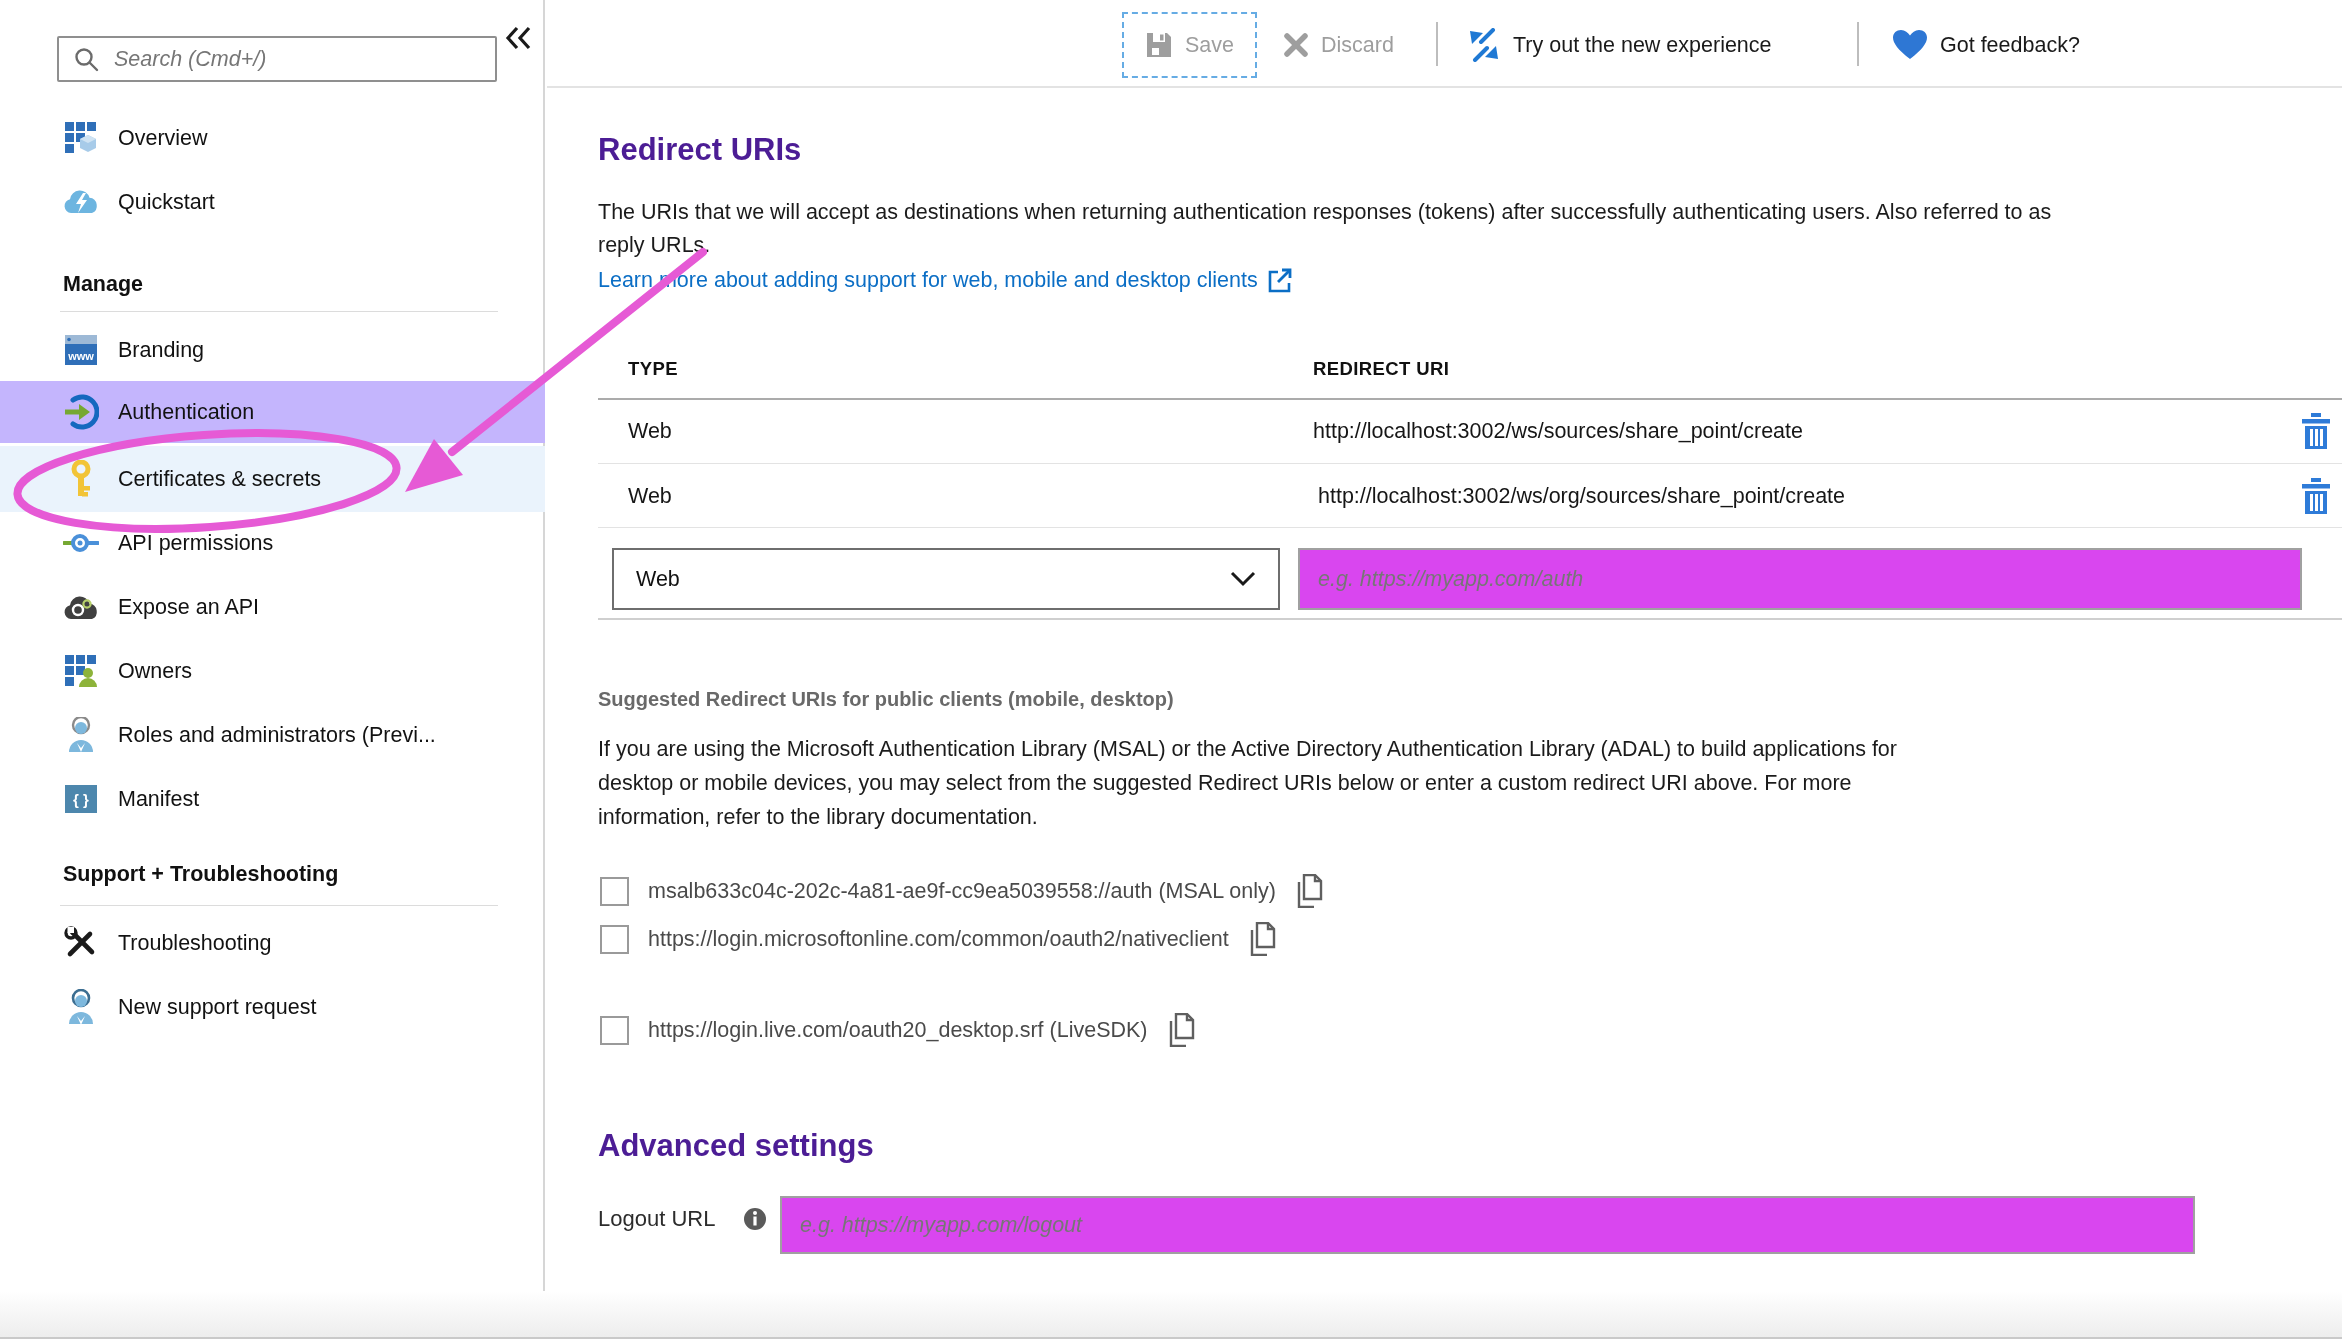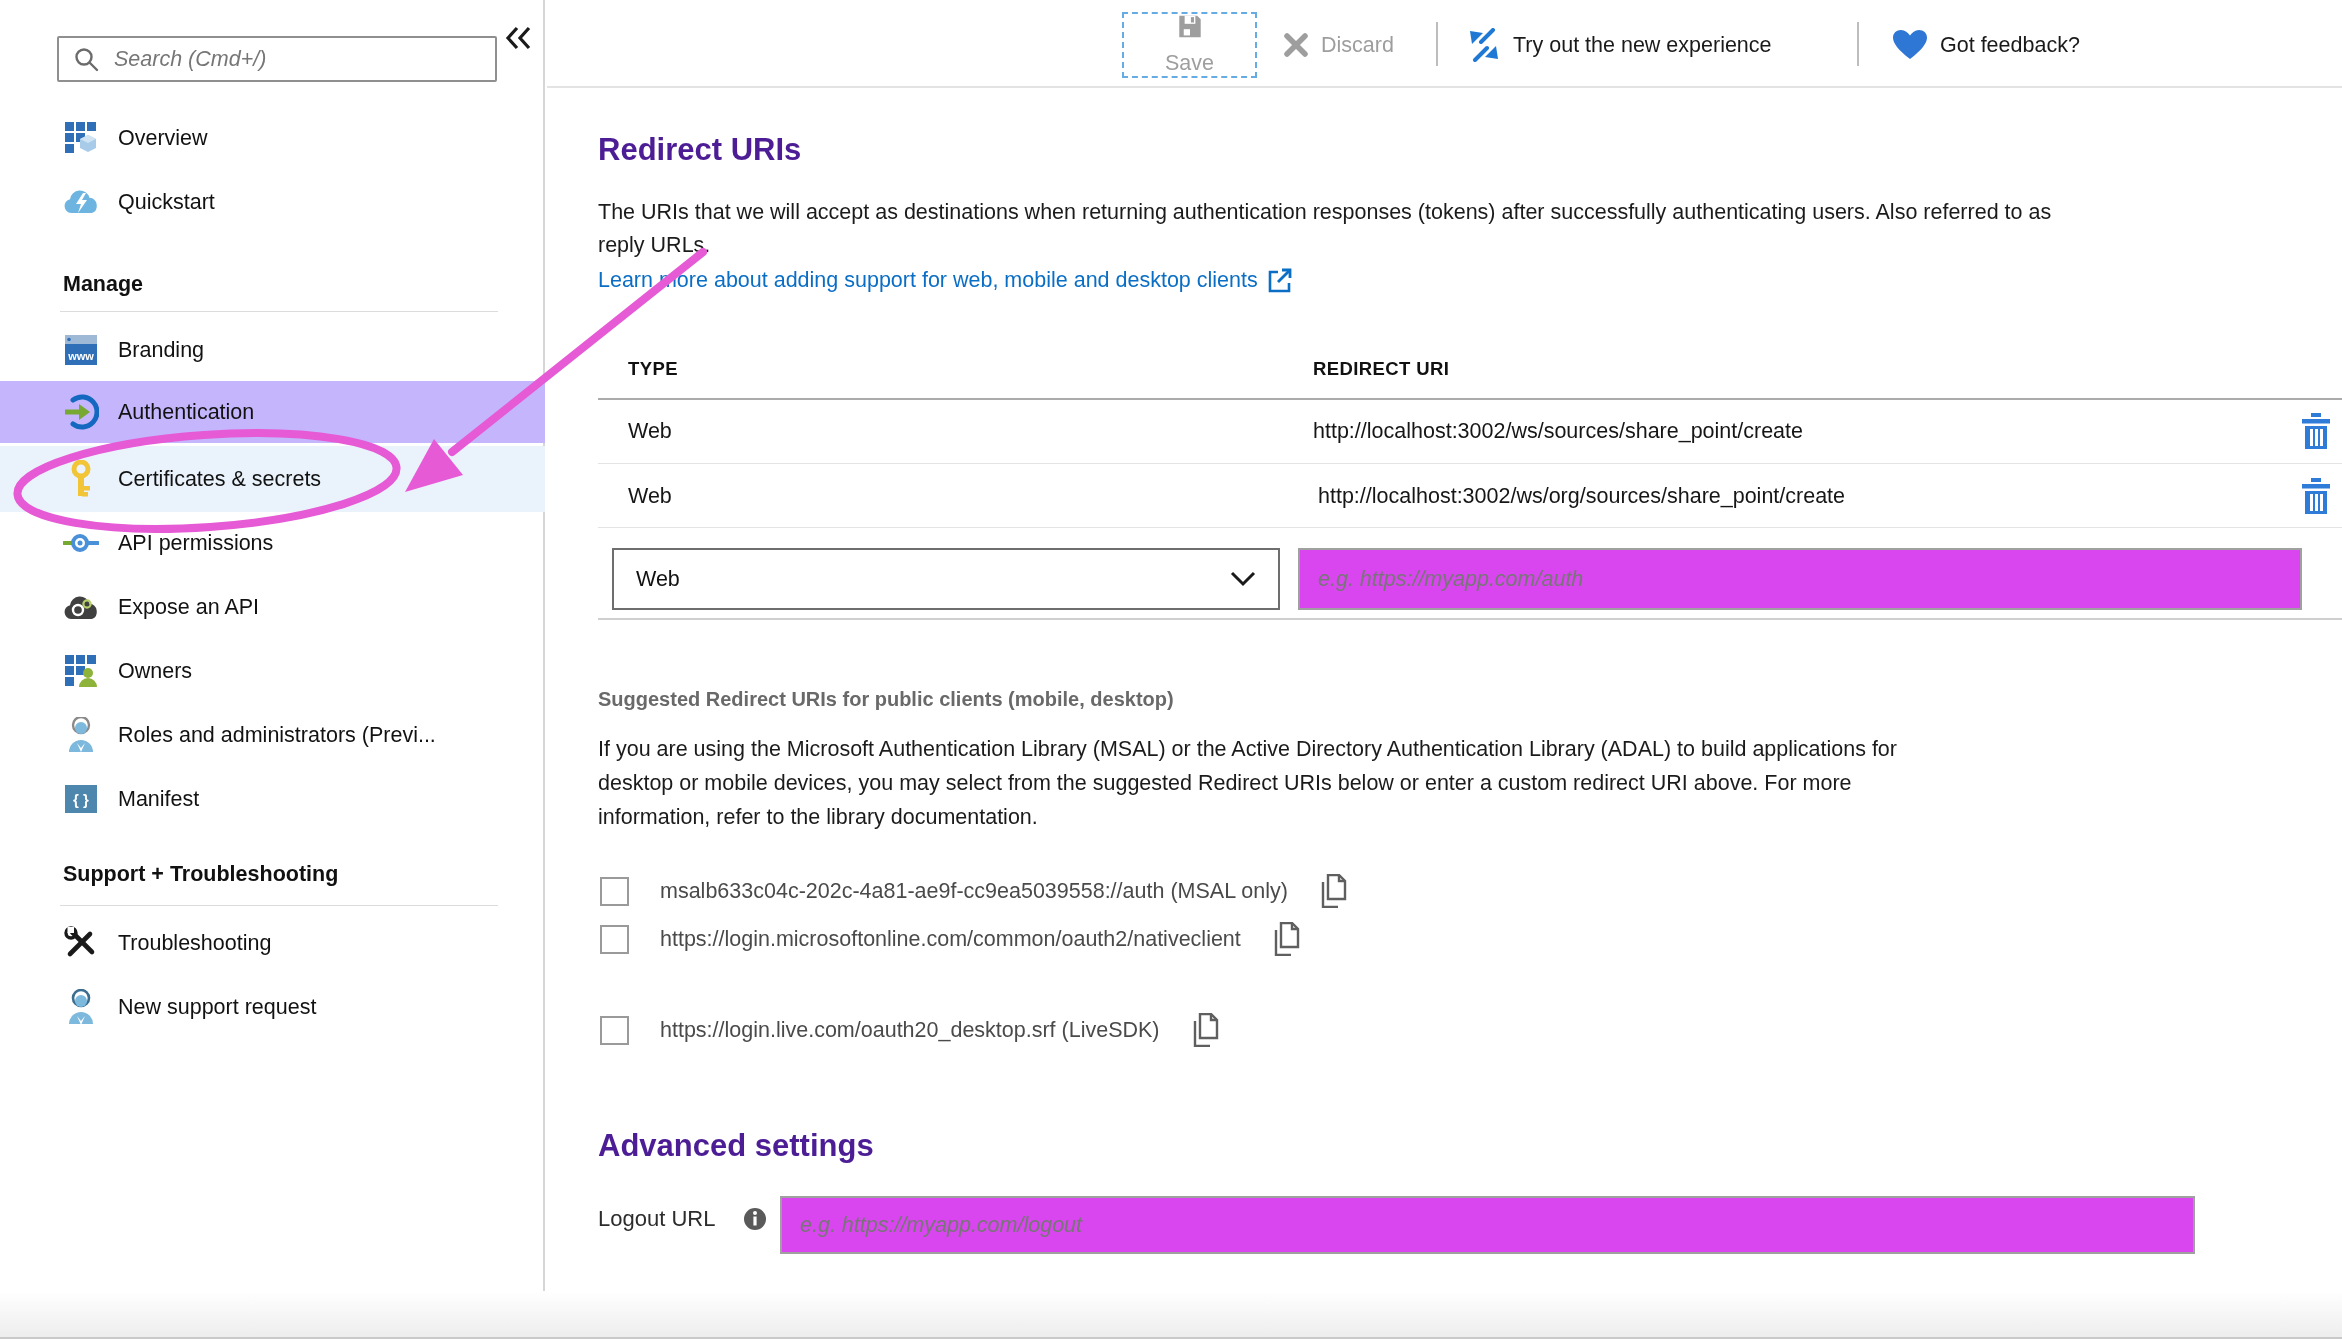--- a/index.html
+++ b/index.html
@@ -21,40 +21,40 @@
   .nav-item .nicon{width:36px;height:36px;margin-right:19px;flex:none;display:flex;align-items:center;justify-content:center;}
   .nav-item .nlabel{font-size:21.5px;color:#121212;white-space:nowrap;}
   .nav-item.selected{background:#c4b5fd;}
   .nav-item.hovered{background:#eaf3fc;}
   .side-header{position:absolute;left:63px;font-size:21.5px;font-weight:bold;color:#111;}
   .side-divider{position:absolute;left:60px;width:438px;height:1px;background:#dcdcdc;}
 
   
   .toolbar{position:absolute;left:547px;top:0;width:1795px;height:88px;background:#fff;border-bottom:2px solid #e3e3e3;box-sizing:border-box;}
   .tb-item{position:absolute;top:12px;height:66px;display:flex;align-items:center;gap:12px;font-size:21.5px;}
-  .tb-save{left:575px;width:135px;justify-content:center;border:2px dashed #66ace4;box-sizing:border-box;color:#9e9e9e;flex-direction:column;}
+  .tb-save{left:575px;width:135px;justify-content:center;border:2px dashed #66ace4;box-sizing:border-box;color:#9e9e9e;}
   .tb-discard{left:736px;color:#9e9e9e;}
   .tb-try{left:920px;color:#1a1a1a;}
   .tb-feedback{left:1345px;color:#1a1a1a;}
   .tb-divider{position:absolute;top:22px;width:2px;height:44px;background:#bdbdbd;}
 
   
   .h1{position:absolute;font-size:31px;font-weight:700;color:#4c1d95;}
   .body-text{position:absolute;font-size:21.5px;line-height:33px;color:#1b1b1b;}
   .link-row{position:absolute;display:flex;align-items:center;gap:10px;font-size:21.5px;color:#0b6ec5;cursor:pointer;}
   .col-header{position:absolute;font-size:18.5px;font-weight:bold;letter-spacing:.4px;color:#111;}
   .hline{position:absolute;height:1px;background:#e3e3e3;}
   .cell{position:absolute;font-size:21.5px;color:#161616;white-space:nowrap;}
   .trash{position:absolute;cursor:pointer;}
   .dropdown{position:absolute;left:612px;top:548px;width:668px;height:62px;border:2px solid #6e6e6e;box-sizing:border-box;background:#fff;display:flex;align-items:center;padding:0 22px;cursor:pointer;}
   .dropdown .dd-label{flex:1;font-size:21.5px;color:#111;}
   .txt-input{position:absolute;border:2px solid #a0a0a0;box-sizing:border-box;background:#d946ef;font-size:21.5px;font-family:inherit;color:#222;padding:0 18px;outline:none;}
   .txt-input::placeholder{font-style:italic;color:#767676;}
   .sub-h{position:absolute;font-size:20px;font-weight:bold;color:#696969;}
-  .opt-row{position:absolute;left:600px;display:flex;align-items:center;gap:31px;height:34px;}
+  .opt-row{position:absolute;left:600px;display:flex;align-items:center;gap:19px;height:34px;}
   .opt-row .cbox{width:29px;height:29px;border:2px solid #9a9a9a;box-sizing:border-box;background:#fff;flex:none;cursor:pointer;}
   .opt-row .olabel{font-size:21.5px;color:#4a4a4a;white-space:nowrap;}
   .copy-ic{cursor:pointer;display:flex;}
   .logout-row{position:absolute;left:598px;top:1206px;display:flex;align-items:center;gap:28px;}
   .logout-row .llabel{font-size:22px;color:#2c2c2c;}
   .bottom-fade{position:absolute;left:0;right:0;bottom:2px;height:46px;background:linear-gradient(#ffffff,#ededed);}
   .bottom-line{position:absolute;left:0;right:0;bottom:0;height:2px;background:#c9c9c9;}
   .overlay{position:absolute;left:0;top:0;z-index:50;pointer-events:none;}
 </style>
 </head>

